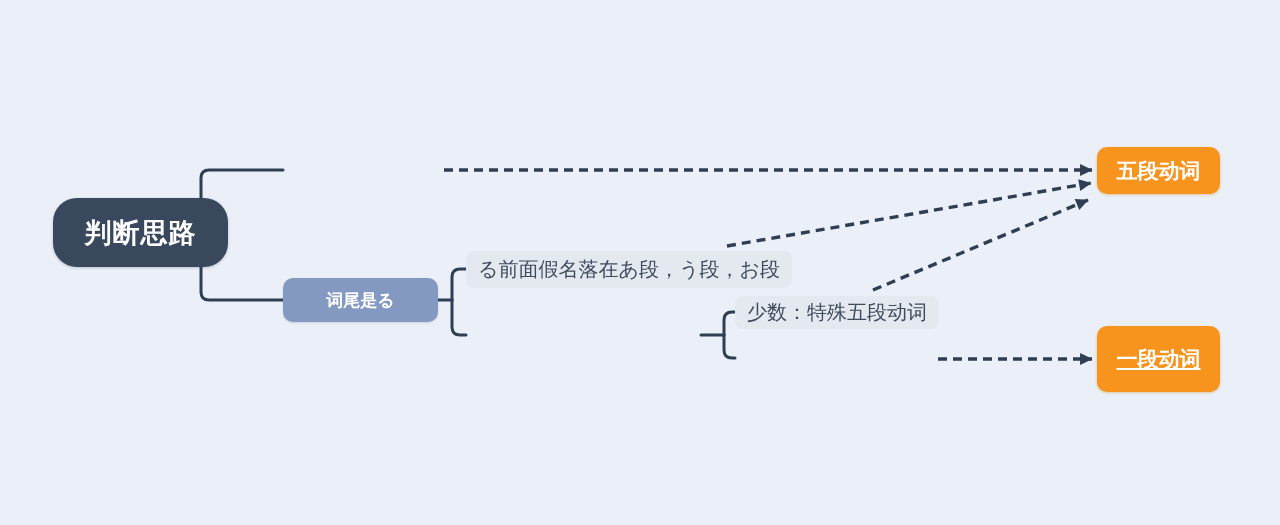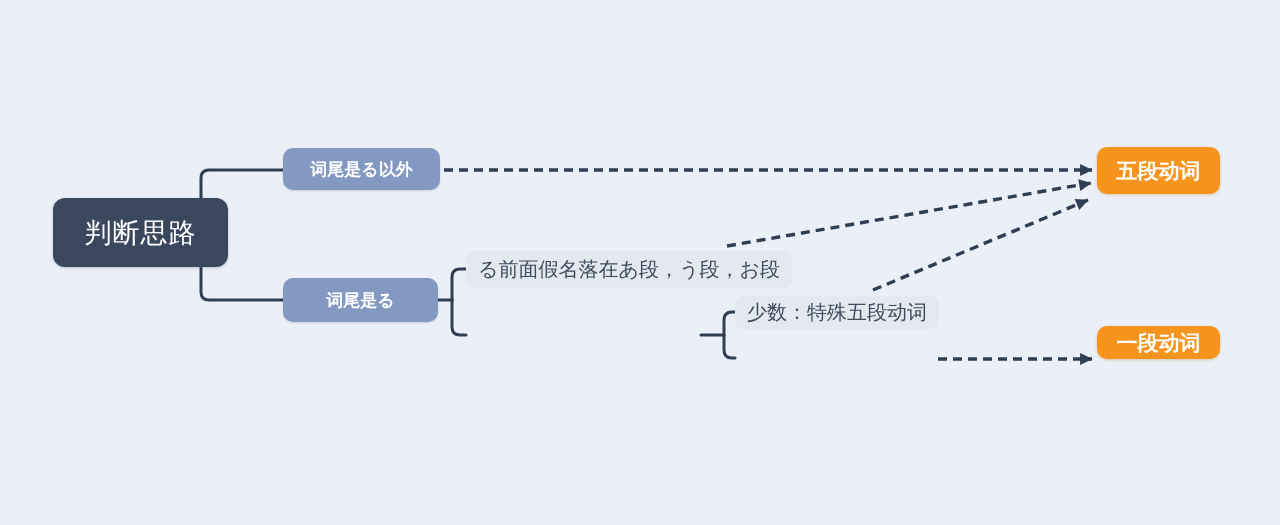--- a/index.html
+++ b/index.html
@@ -50,22 +50,22 @@
     display: flex;
     align-items: center;
     justify-content: center;
     white-space: nowrap;
   }
   .node-root {
     left: 53px; top: 198px; width: 175px; height: 69px;
     background: var(--root-bg);
     color: var(--node-text);
     font-size: 27px;
-    font-weight: 400;
-    border-radius: 12px;
+    font-weight: 700;
+    border-radius: 24px;
     letter-spacing: 1px;
     box-shadow: 0 1px 3px rgba(40,60,90,0.25);
   }
   .node-branch {
     background: var(--branch-bg);
     color: var(--node-text);
     font-size: 17px;
     font-weight: 600;
     border-radius: 10px;
     box-shadow: 0 1px 2px rgba(40,60,90,0.18);
@@ -86,21 +86,21 @@
   .node-leaf4 { left: 735px; top: 341px; height: 35px; }
   .node-result {
     background: var(--result-bg);
     color: var(--node-text);
     font-size: 21px;
     font-weight: 700;
     border-radius: 10px;
     box-shadow: 0 1px 3px rgba(200,120,10,0.35);
   }
   .node-result1 { left: 1097px; top: 147px; width: 123px; height: 47px; }
-  .node-result2 { left: 1097px; top: 326px; width: 123px; height: 33px; }
+  .node-result2 { left: 1097px; top: 326px; width: 123px; height: 66px; text-decoration: underline; }
 </style>
 </head>
 <body>
 
 <div class="canvas">
 
   <svg class="edges" viewBox="0 0 1280 525" xmlns="http://www.w3.org/2000/svg">
     <defs>
       <marker id="arrow" viewBox="0 0 12 12" refX="11" refY="6" markerWidth="14" markerHeight="13" markerUnits="userSpaceOnUse" orient="auto">
         <path class="arrowhead" d="M0,0.5 L11.5,6 L0,11.5 Z"></path>
@@ -119,21 +119,20 @@
     <path class="edge-solid" d="M 724 335 V 350 Q 724 358 732 358 H 735"></path>
 
     <path class="edge-dashed" marker-end="url(#arrow)" d="M 444 170 L 1092 170"></path>
     <path class="edge-dashed" marker-end="url(#arrow)" d="M 727 246 L 1091 183"></path>
     <path class="edge-dashed" marker-end="url(#arrow)" d="M 873 290 L 1088 200"></path>
     <path class="edge-dashed" marker-end="url(#arrow)" d="M 938 359 L 1092 359"></path>
   </svg>
 
   <div class="node node-root">判断思路</div>
 
-  <div class="node node-branch node-branch1">词尾是る以外</div>
 
   <div class="node node-branch node-branch2">词尾是る</div>
 
   <div class="node node-leaf node-leaf1">る前面假名落在あ段，う段，お段</div>
 
 
   <div class="node node-leaf node-leaf3">少数：特殊五段动词</div>
 
 
   <div class="node node-result node-result1">五段动词</div>

